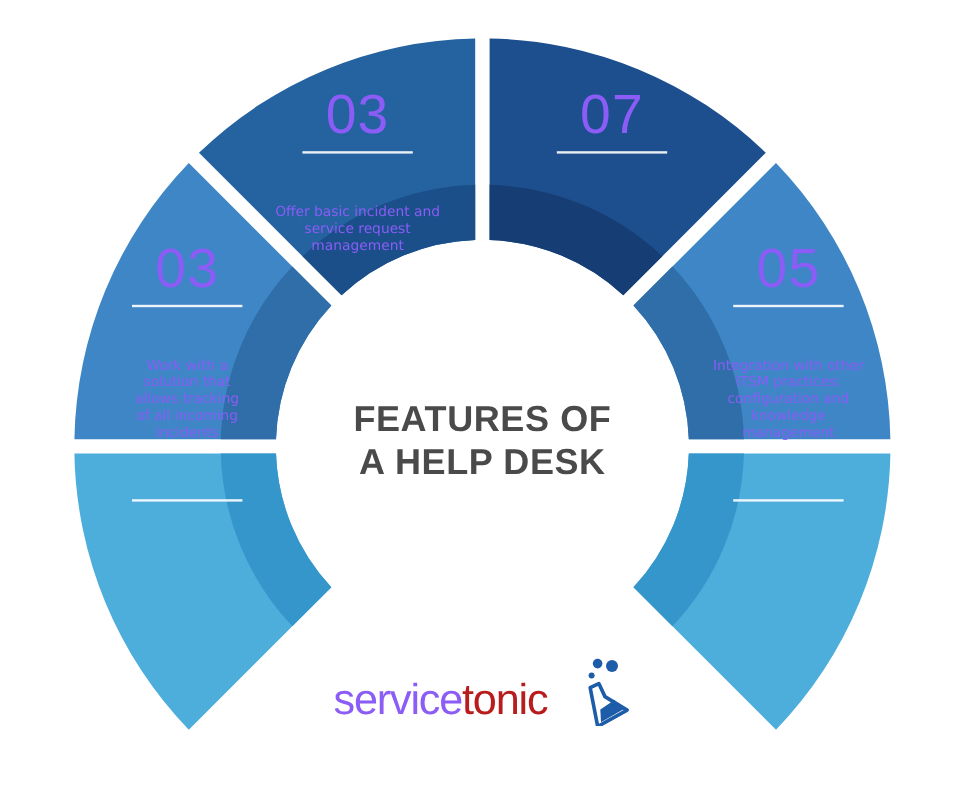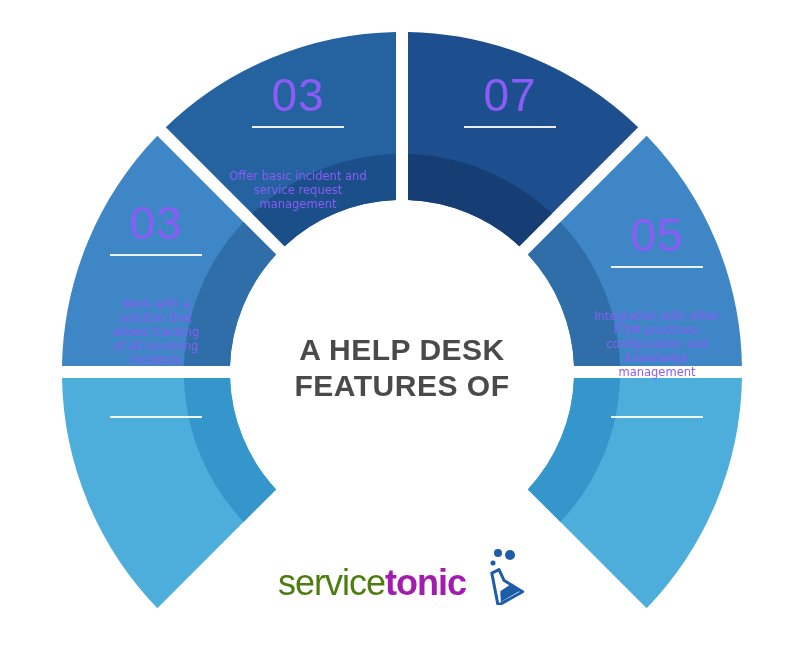--- a/index.html
+++ b/index.html
@@ -5,22 +5,22 @@
   html, body { margin: 0; padding: 0; background: #ffffff; }
   body { width: 800px; height: 655px; position: relative; overflow: hidden; font-family: "DejaVu Sans", sans-serif; }
   #wheel { position: absolute; left: 0; top: 0; }
   .seg-label { position: absolute; color: #8b5cf6; text-align: center; }
   .seg-num { font-family: "Liberation Sans", sans-serif; font-size: 46px; font-weight: 400; line-height: 46px; letter-spacing: 1px; }
   .seg-rule { height: 2px; background: rgba(255,255,255,0.9); margin: 8px auto 6px auto; width: 92px; }
   .seg-text { font-size: 11.5px; line-height: 14px; margin-top: 41px; }
   .center-title { position: absolute; left: 252px; top: 332px; width: 300px; text-align: center; color: #4a4a4a; font-family: "Liberation Sans", sans-serif; font-size: 30px; font-weight: 700; line-height: 36px; letter-spacing: 0.5px; }
   .logo { position: absolute; left: 278px; top: 545px; height: 60px; width: 260px; }
   .logo-text { position: absolute; left: 0; top: 18px; font-family: "Liberation Sans", sans-serif; font-size: 36px; line-height: 40px; letter-spacing: -1px; }
-  .logo-service { color: #4d7c0f; font-weight: 300; }
-  .logo-tonic { color: #a21caf; font-weight: 700; }
+  .logo-service { color: #8b5cf6; font-weight: 300; }
+  .logo-tonic { color: #b91c1c; font-weight: 400; }
   .logo-icon { position: absolute; left: 206px; top: 0px; }
 </style>
 </head>
 <body>
 
 <svg id="wheel" width="800" height="655" viewBox="0 0 800 655">
   <g id="segs">
       <path d="M157.34105370945448,608.1736649163068 A340,340 0 0 1 62,377.99999999999994 L230,378 A172,172 0 0 0 276.13499294879455,489.37972567696687 Z" fill="#4daedb"></path>
       <path d="M243.60808101421333,521.906637611548 A218,218 0 0 1 184,378 L230,378 A172,172 0 0 0 276.13499294879455,489.37972567696687 Z" fill="#3596cc"></path>
       <path d="M62,365.99999999999994 A340,340 0 0 1 157.34105370945457,135.82633508369312 L276.1349929487946,254.6202743230331 A172,172 0 0 0 230,366 Z" fill="#3e86c6"></path>
@@ -50,33 +50,33 @@
   <div class="seg-num">03</div>
   <div class="seg-rule"></div>
   <div class="seg-text" style="padding:0 2px;">Offer basic incident and service request management</div>
 </div>
 
 <div class="seg-label" style="left:430px; top:72px; width:160px;">
   <div class="seg-num">07</div>
   <div class="seg-rule"></div>
 </div>
 
-<div class="seg-label" style="left:590px; top:212px; width:134px;">
+<div class="seg-label" style="left:590px; top:200px; width:134px;">
   <div class="seg-num">05</div>
   <div class="seg-rule"></div>
   <div class="seg-text">Integration with other ITSM practices: configuration and knowledge management</div>
 </div>
 
 <div class="seg-label" style="left:590px; top:408px; width:134px;">
   <div class="seg-rule"></div>
 </div>
 
 <div class="center-title">
+  <div>FEATURES OF</div>
   <div>A HELP DESK</div>
-  <div>FEATURES OF</div>
 </div>
 
 <div class="logo">
   <div class="logo-text"><span class="logo-service">service</span><span class="logo-tonic">tonic</span></div>
   <svg class="logo-icon" width="50" height="60" viewBox="0 0 50 60">
     <circle cx="14" cy="8" r="4" fill="#1d5ca8"></circle>
     <circle cx="26" cy="10" r="5" fill="#1d5ca8"></circle>
     <circle cx="9" cy="18" r="2.5" fill="#1d5ca8"></circle>
     <path d="M14 24 L22 24 L22 36 L34 54 L6 56 Z" fill="none" stroke="#1d5ca8" stroke-width="3" stroke-linejoin="round" transform="rotate(-25 20 40)"></path>
     <path d="M14 44 L28 42 L32 52 L10 54 Z" fill="#1d5ca8" transform="rotate(-25 20 40)"></path>

